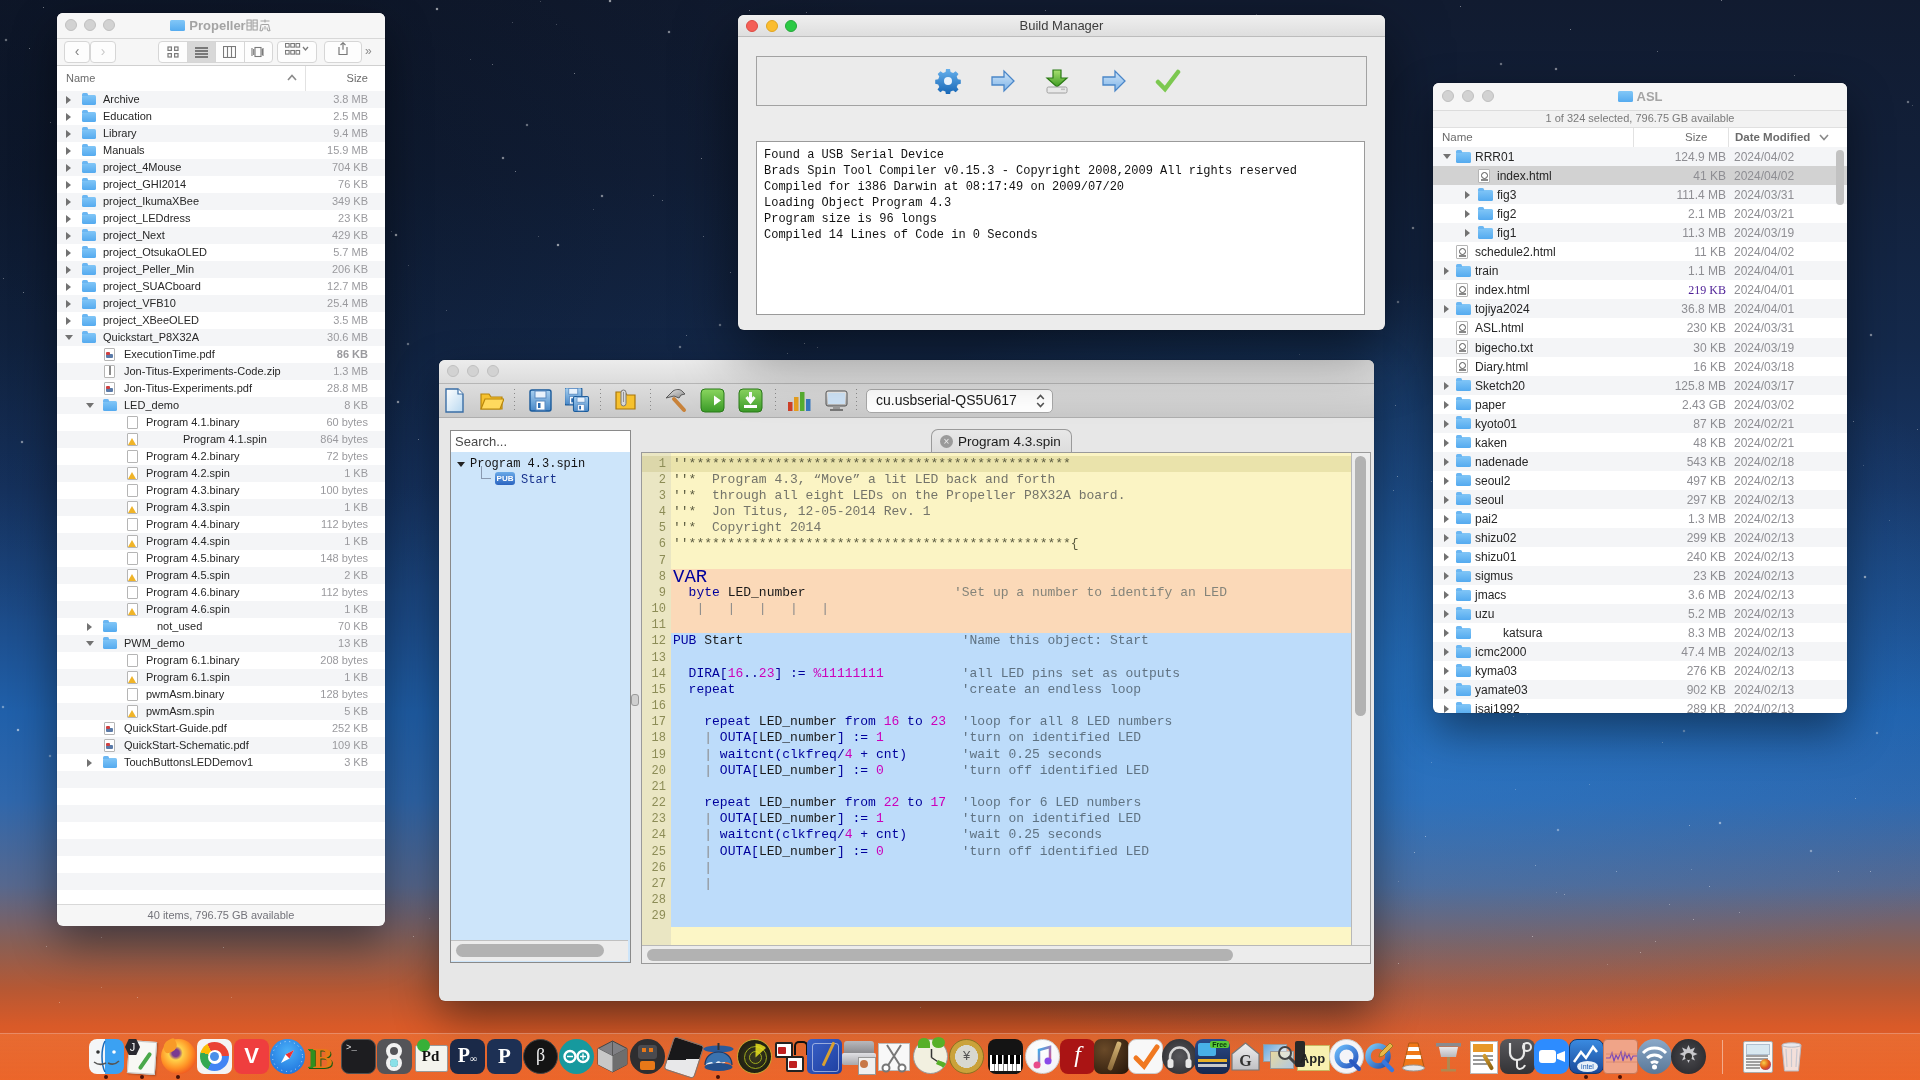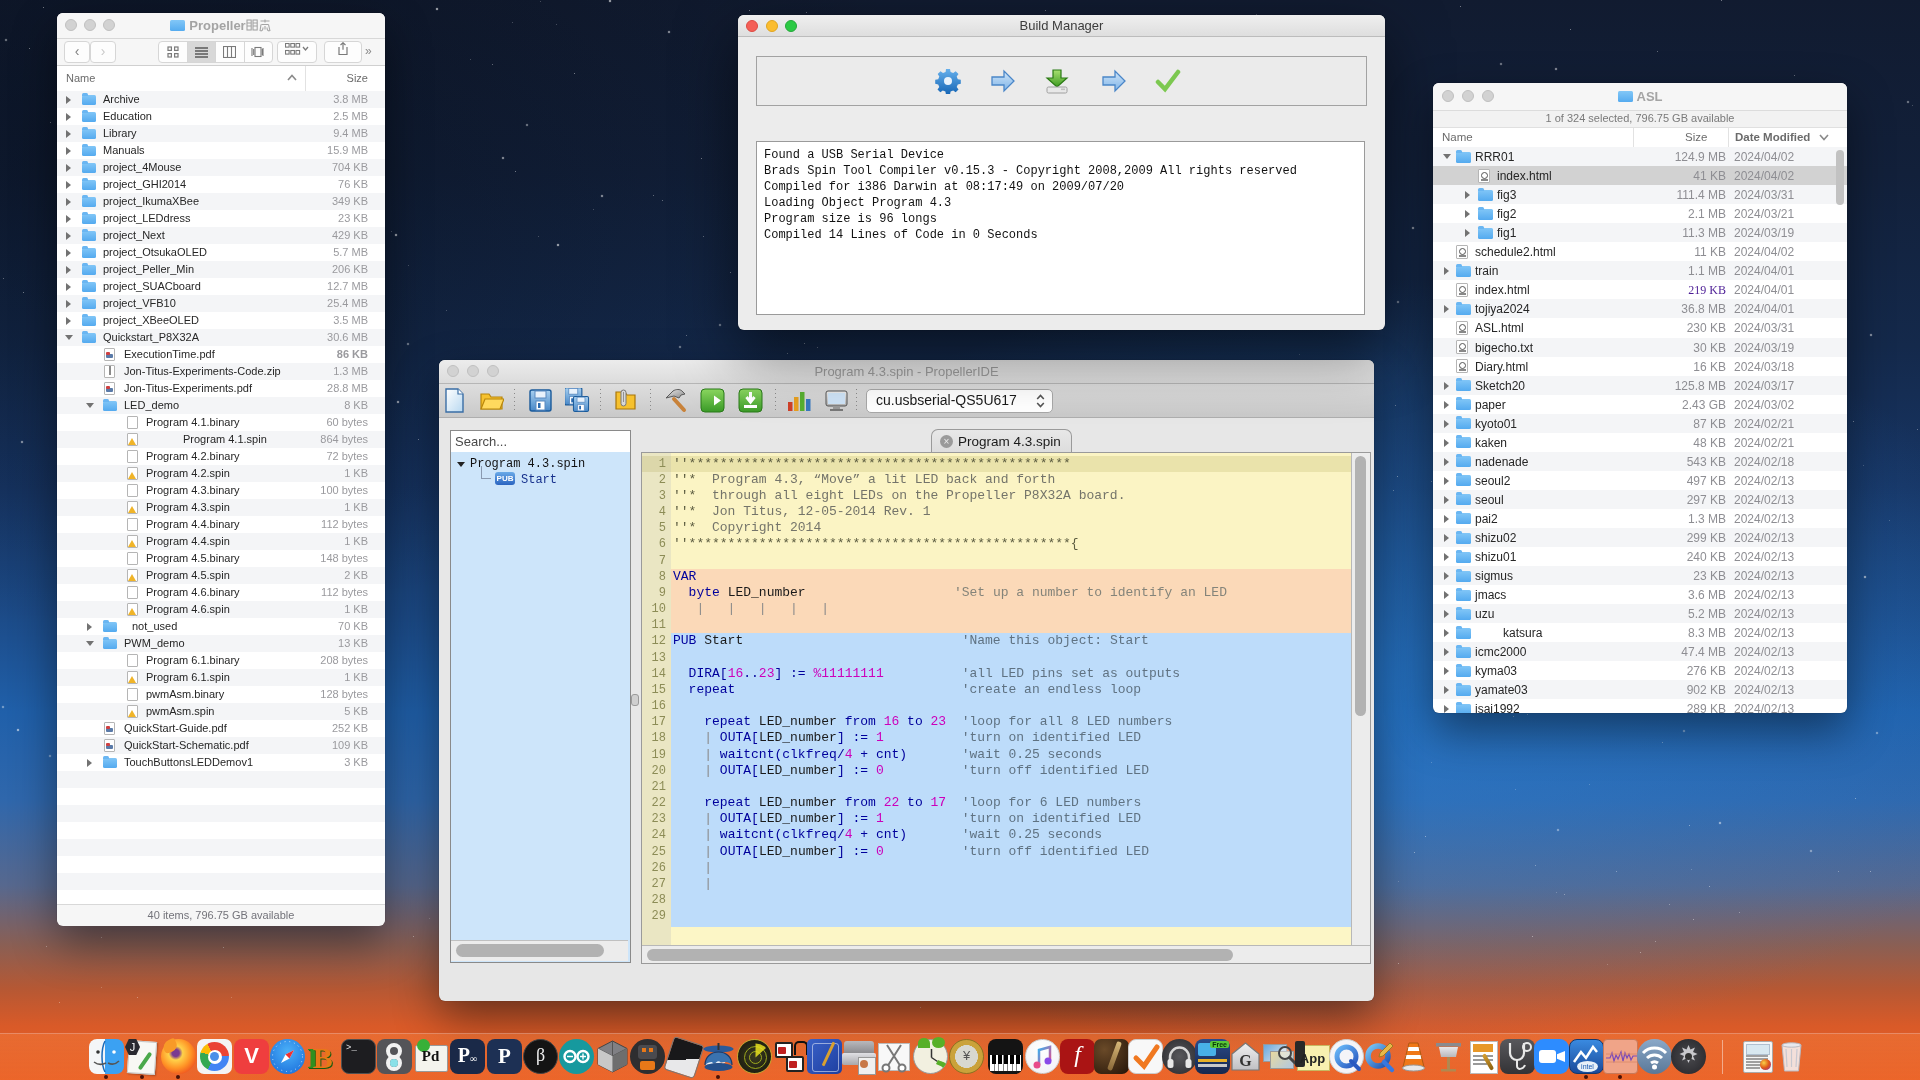--- a/index.html
+++ b/index.html
@@ -628,21 +628,21 @@
       <div class="abs" style="right:17px;top:478px;color:#9a9a9e;">2 KB</div>
 <div class="doc" style="left:70px;top:495px;"></div>
       <div class="abs" style="left:89px;top:495px;">Program 4.6.binary</div>
       <div class="abs" style="right:17px;top:495px;color:#9a9a9e;">112 bytes</div>
 <div class="doc" style="left:70px;top:512px;background:#fff;"></div>
       <div class="abs" style="left:71px;top:517px;width:0;height:0;border-left:4px solid transparent;border-right:4px solid transparent;border-bottom:7px solid #f0b428;"></div>
       <div class="abs" style="left:89px;top:512px;">Program 4.6.spin</div>
       <div class="abs" style="right:17px;top:512px;color:#9a9a9e;">1 KB</div>
 <div class="tri r" style="left:30px;top:532px;"></div>
       <div class="folder" style="left:46px;top:531px;"></div>
-      <div class="abs" style="left:55px;top:529px;padding-left:20px;">not_used</div>
+      <div class="abs" style="left:80px;top:529px;padding-left:20px;">not_used</div>
       <div class="abs" style="right:17px;top:529px;color:#9a9a9e;">70 KB</div>
 <div class="tri d" style="left:29px;top:550px;"></div>
       <div class="folder" style="left:46px;top:548px;"></div>
       <div class="abs" style="left:67px;top:546px;">PWM_demo</div>
       <div class="abs" style="right:17px;top:546px;color:#9a9a9e;">13 KB</div>
 <div class="doc" style="left:70px;top:563px;"></div>
       <div class="abs" style="left:89px;top:563px;">Program 6.1.binary</div>
       <div class="abs" style="right:17px;top:563px;color:#9a9a9e;">208 bytes</div>
 <div class="doc" style="left:70px;top:580px;background:#fff;"></div>
       <div class="abs" style="left:71px;top:585px;width:0;height:0;border-left:4px solid transparent;border-right:4px solid transparent;border-bottom:7px solid #f0b428;"></div>
@@ -670,21 +670,20 @@
       <div class="abs" style="left:67px;top:665px;">TouchButtonsLEDDemov1</div>
       <div class="abs" style="right:17px;top:665px;color:#9a9a9e;">3 KB</div>
 </div>
 <div class="abs" style="left:0;top:891px;width:100%;height:21px;background:#f6f6f6;border-top:1px solid #d8d8d8;border-radius:0 0 6px 6px;text-align:center;font-size:11px;color:#73737a;line-height:20px;">40 items, 796.75 GB available</div>
 </div>
 <div class="win" style="left:439px;top:360px;width:935px;height:641px;background:#e7e7e7;">
 <div class="abs" style="left:0;top:0;width:100%;height:23px;background:linear-gradient(180deg,#ececec,#dcdcdc);border-bottom:1px solid #b6b6b6;border-radius:6px 6px 0 0;">
       <div class="tl off" style="left:8px;top:5px;"></div>
       <div class="tl off" style="left:28px;top:5px;"></div>
       <div class="tl off" style="left:48px;top:5px;"></div>
-      <div class="abs" style="left:0;width:100%;top:4px;text-align:center;font-size:13px;color:#9c9c9c;">Program 4.3.spin - PropellerIDE</div>
     </div>
 <div class="abs" style="left:0;top:24px;width:100%;height:33px;background:linear-gradient(180deg,#dedede,#c9c9c9);border-bottom:1px solid #aeaeae;">
 <svg class="abs" style="left:3px;top:4px;" width="25" height="25" viewBox="0 0 25 25">
         <path d="M4 1h12l5 5v18H4z" fill="url(#gdoc)" stroke="#3a6ea5" stroke-width="1.4"></path>
         <path d="M16 1v5h5" fill="#fff" stroke="#3a6ea5" stroke-width="1.2"></path>
         <defs>
           <linearGradient id="gdoc" x1="0" y1="0" x2="1" y2="1">
             <stop offset="0" stop-color="#fff"></stop>
             <stop offset="1" stop-color="#b8d8f0"></stop>
           </linearGradient>
@@ -827,21 +826,21 @@
 <div class="abs mono" style="left:0;top:34.84px;width:24px;height:16.17px;text-align:right;font-size:12px;line-height:16.17px;color:#8c8c56;">3</div>
 <div class="abs mono" style="left:31px;top:34.84px;height:16.17px;font-size:13px;line-height:16.17px;white-space:nowrap;"><span style="color:#5c5c40;">''*</span><span style="color:#74746a;">&nbsp;&nbsp;through&nbsp;all&nbsp;eight&nbsp;LEDs&nbsp;on&nbsp;the&nbsp;Propeller&nbsp;P8X32A&nbsp;board.</span></div>
 <div class="abs mono" style="left:0;top:51.01px;width:24px;height:16.17px;text-align:right;font-size:12px;line-height:16.17px;color:#8c8c56;">4</div>
 <div class="abs mono" style="left:31px;top:51.01px;height:16.17px;font-size:13px;line-height:16.17px;white-space:nowrap;"><span style="color:#5c5c40;">''*</span><span style="color:#74746a;">&nbsp;&nbsp;Jon&nbsp;Titus,&nbsp;12-05-2014&nbsp;Rev.&nbsp;1</span></div>
 <div class="abs mono" style="left:0;top:67.18px;width:24px;height:16.17px;text-align:right;font-size:12px;line-height:16.17px;color:#8c8c56;">5</div>
 <div class="abs mono" style="left:31px;top:67.18px;height:16.17px;font-size:13px;line-height:16.17px;white-space:nowrap;"><span style="color:#5c5c40;">''*</span><span style="color:#74746a;">&nbsp;&nbsp;Copyright&nbsp;2014</span></div>
 <div class="abs mono" style="left:0;top:83.35px;width:24px;height:16.17px;text-align:right;font-size:12px;line-height:16.17px;color:#8c8c56;">6</div>
 <div class="abs mono" style="left:31px;top:83.35px;height:16.17px;font-size:13px;line-height:16.17px;white-space:nowrap;"><span style="color:#5c5c40;">''*************************************************{</span></div>
 <div class="abs mono" style="left:0;top:99.52px;width:24px;height:16.17px;text-align:right;font-size:12px;line-height:16.17px;color:#8c8c56;">7</div>
 <div class="abs mono" style="left:0;top:115.69px;width:24px;height:16.17px;text-align:right;font-size:12px;line-height:16.17px;color:#8c8c56;">8</div>
-<div class="abs mono" style="left:31px;top:115.69px;height:16.17px;font-size:13px;line-height:16.17px;white-space:nowrap;"><span style="color:#00009c;">VAR</span></div>
+<div class="abs mono" style="left:31px;top:115.69px;height:16.17px;font-size:19px;line-height:16.17px;white-space:nowrap;"><span style="color:#00009c;">VAR</span></div>
 <div class="abs mono" style="left:0;top:131.86px;width:24px;height:16.17px;text-align:right;font-size:12px;line-height:16.17px;color:#8c8c56;">9</div>
 <div class="abs mono" style="left:31px;top:131.86px;height:16.17px;font-size:13px;line-height:16.17px;white-space:nowrap;"><span style="color:#1a1a1a;">&nbsp;&nbsp;</span><span style="color:#00009c;">byte</span><span style="color:#1a1a1a;">&nbsp;LED_number</span><span style="color:#1a1a1a;">&nbsp;&nbsp;&nbsp;&nbsp;&nbsp;&nbsp;&nbsp;&nbsp;&nbsp;&nbsp;&nbsp;&nbsp;&nbsp;&nbsp;&nbsp;&nbsp;&nbsp;&nbsp;&nbsp;</span><span style="color:#84847a;">'Set&nbsp;up&nbsp;a&nbsp;number&nbsp;to&nbsp;identify&nbsp;an&nbsp;LED</span></div>
 <div class="abs mono" style="left:0;top:148.03px;width:24px;height:16.17px;text-align:right;font-size:12px;line-height:16.17px;color:#8c8c56;">10</div>
 <div class="abs mono" style="left:31px;top:148.03px;height:16.17px;font-size:13px;line-height:16.17px;white-space:nowrap;"><span style="color:#8a8a8a;">&nbsp;&nbsp;&nbsp;|&nbsp;&nbsp;&nbsp;|&nbsp;&nbsp;&nbsp;|&nbsp;&nbsp;&nbsp;|&nbsp;&nbsp;&nbsp;|</span></div>
 <div class="abs mono" style="left:0;top:164.20px;width:24px;height:16.17px;text-align:right;font-size:12px;line-height:16.17px;color:#8c8c56;">11</div>
 <div class="abs mono" style="left:0;top:180.37px;width:24px;height:16.17px;text-align:right;font-size:12px;line-height:16.17px;color:#8c8c56;">12</div>
 <div class="abs mono" style="left:31px;top:180.37px;height:16.17px;font-size:13px;line-height:16.17px;white-space:nowrap;"><span style="color:#00009c;">PUB</span><span style="color:#1a1a1a;">&nbsp;Start</span><span style="color:#1a1a1a;">&nbsp;&nbsp;&nbsp;&nbsp;&nbsp;&nbsp;&nbsp;&nbsp;&nbsp;&nbsp;&nbsp;&nbsp;&nbsp;&nbsp;&nbsp;&nbsp;&nbsp;&nbsp;&nbsp;&nbsp;&nbsp;&nbsp;&nbsp;&nbsp;&nbsp;&nbsp;&nbsp;&nbsp;</span><span style="color:#5f7282;">'Name&nbsp;this&nbsp;object:&nbsp;Start</span></div>
 <div class="abs mono" style="left:0;top:196.54px;width:24px;height:16.17px;text-align:right;font-size:12px;line-height:16.17px;color:#8c8c56;">13</div>
 <div class="abs mono" style="left:0;top:212.71px;width:24px;height:16.17px;text-align:right;font-size:12px;line-height:16.17px;color:#8c8c56;">14</div>
 <div class="abs mono" style="left:31px;top:212.71px;height:16.17px;font-size:13px;line-height:16.17px;white-space:nowrap;"><span style="color:#1a1a1a;">&nbsp;&nbsp;</span><span style="color:#00009c;">DIRA</span><span style="color:#00009c;">[</span><span style="color:#cc00bb;">16</span><span style="color:#00009c;">..</span><span style="color:#cc00bb;">23</span><span style="color:#00009c;">]&nbsp;:=&nbsp;</span><span style="color:#cc00bb;">%11111111</span><span style="color:#1a1a1a;">&nbsp;&nbsp;&nbsp;&nbsp;&nbsp;&nbsp;&nbsp;&nbsp;&nbsp;&nbsp;</span><span style="color:#5f7282;">'all&nbsp;LED&nbsp;pins&nbsp;set&nbsp;as&nbsp;outputs</span></div>

